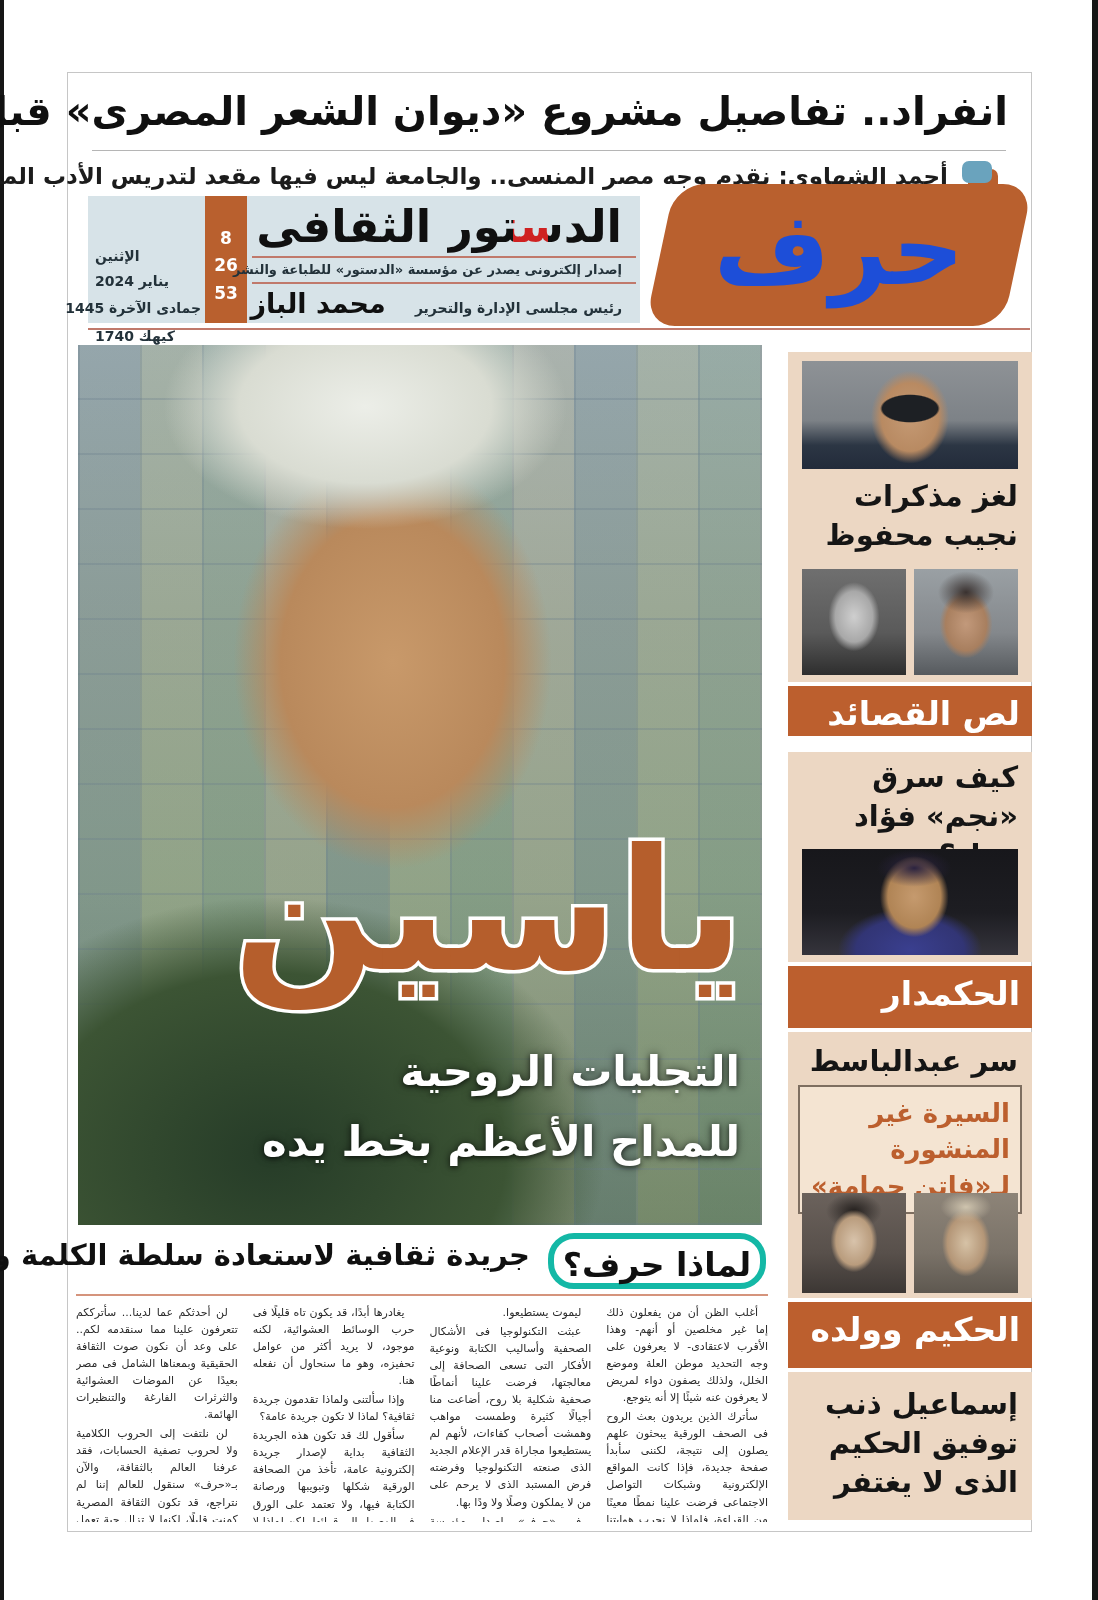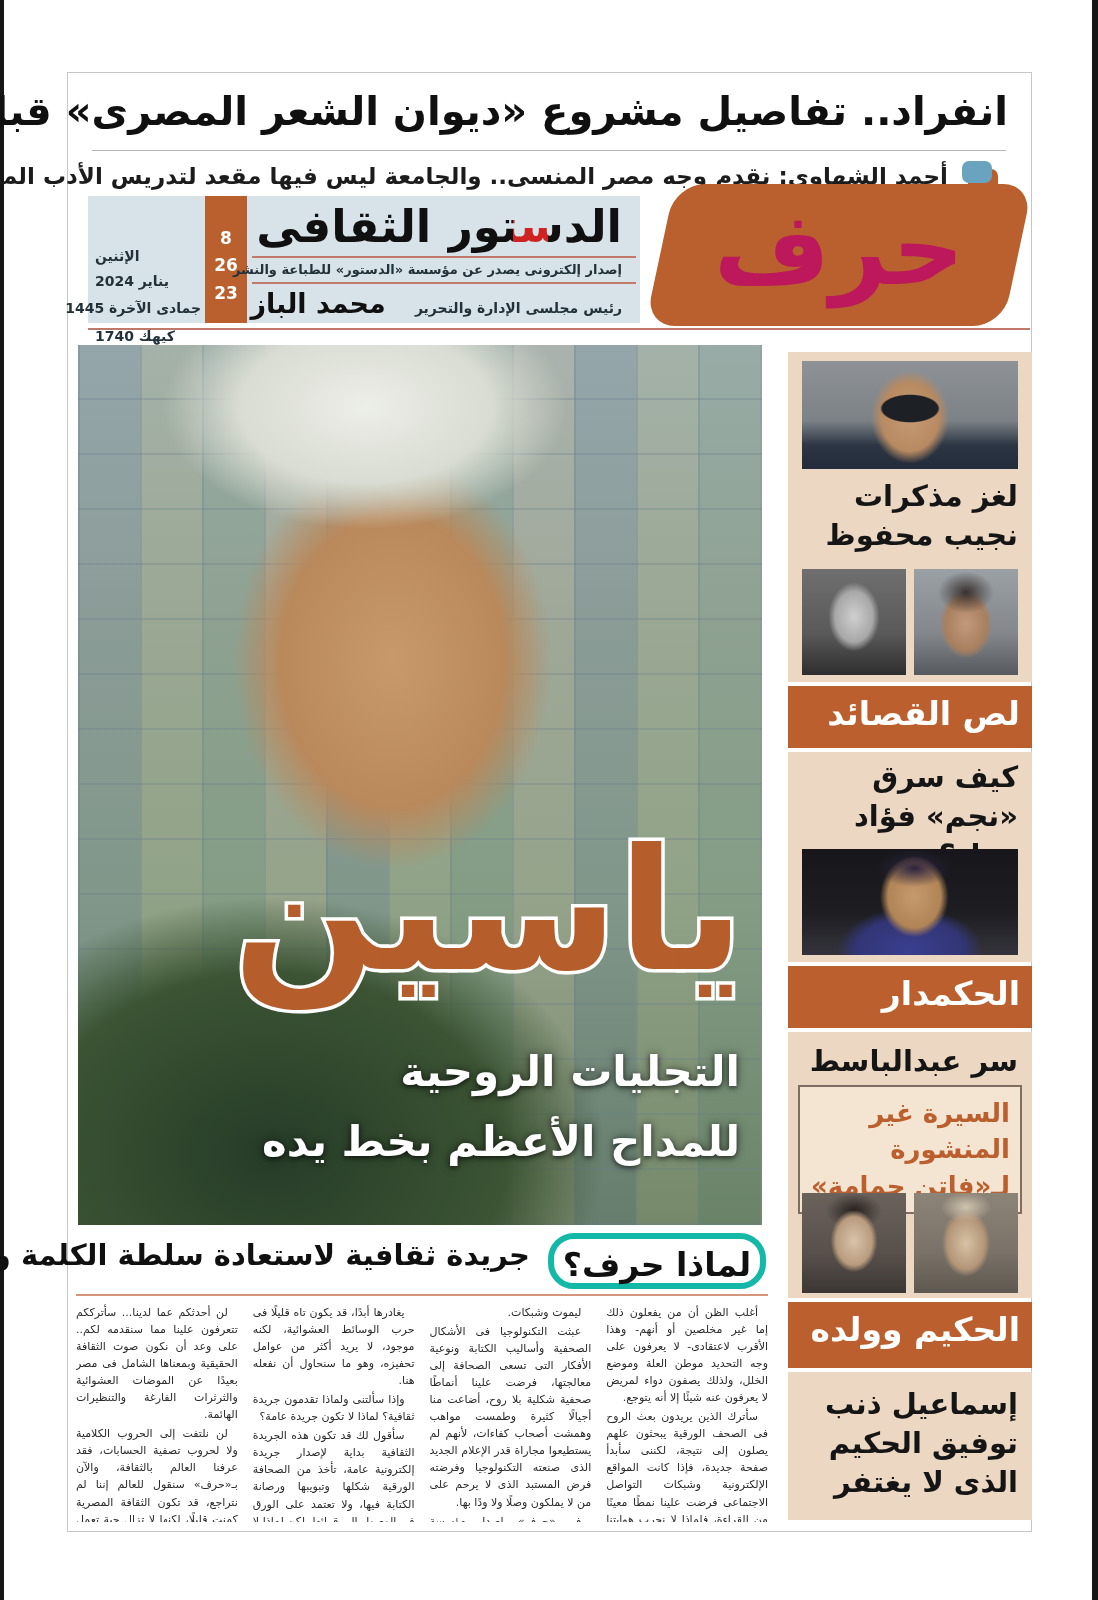--- a/index.html
+++ b/index.html
@@ -30,21 +30,21 @@
   #brand-main{background:linear-gradient(90deg,#101010 0 38%,#cf2222 38% 58%,#101010 58% 100%);
     -webkit-background-clip:text;background-clip:text;color:transparent;}
   .m-rule{position:absolute;right:0;left:0;height:2px;background:#c0796b;}
   #tagline{position:absolute;right:14px;top:64px;font-size:13px;font-weight:600;color:#23323a;white-space:nowrap;}
   #chief{position:absolute;right:14px;top:90px;white-space:nowrap;}
   #chief-label{font-size:14px;font-weight:600;color:#23323a;}
   #chief-name{font-size:27px;font-weight:bold;color:#101010;margin-right:24px;}
   #logo-wrap{position:absolute;left:648px;top:184px;width:382px;height:142px;}
   #logo-shape{position:absolute;left:12px;top:0;width:358px;height:142px;background:#b9602e;
     border-radius:30px;transform:skewX(-12deg);}
-  #logo-text{position:absolute;left:0;top:-4px;width:382px;height:142px;color:#be185d;
+  #logo-text{position:absolute;left:0;top:-4px;width:382px;height:142px;color:#1d4ed8;
     font-size:100px;font-weight:bold;text-align:center;line-height:140px;}
   #mast-rule{position:absolute;left:88px;width:942px;top:328px;height:2px;background:#c0796b;}
 
   
   #cover{position:absolute;left:78px;top:345px;width:684px;height:880px;overflow:hidden;
     background:
       radial-gradient(ellipse 280px 170px at 42% 7%, #eceee8 0%, #d9dcd2 45%, rgba(217,220,210,0) 72%),
       radial-gradient(ellipse 215px 280px at 46% 36%, #c8996a 0%, #b9895c 52%, rgba(185,137,92,0) 74%),
       radial-gradient(ellipse 430px 330px at 28% 92%, #263c28 0%, #3c5434 55%, rgba(60,84,52,0) 78%),
       repeating-linear-gradient(90deg, rgba(105,125,140,0.30) 0 2px, rgba(0,0,0,0) 2px 62px),
@@ -126,21 +126,21 @@
     <span id="sub-text">أحمد الشهاوى: نقدم وجه مصر المنسى.. والجامعة ليس فيها مقعد لتدريس الأدب المصرى</span>
   </div>
 
   <div id="mast-blue"></div>
   <div id="num-strip"></div>
   <div class="date-lbl" style="top:204px;">الإثنين</div>
   <div class="num" style="top:228px;">8</div>
   <div class="date-lbl" style="top:229px;">يناير 2024</div>
   <div class="num" style="top:255px;">26</div>
   <div class="date-lbl" style="top:256px;">جمادى الآخرة 1445</div>
-  <div class="num" style="top:283px;">23</div>
+  <div class="num" style="top:283px;">53</div>
   <div class="date-lbl" style="top:284px;">كيهك 1740</div>
 
   <div id="mast-center">
     <div id="brand-line">
       <span id="brand-main">الدستور</span><span id="brand-suffix"> الثقافى</span>
     </div>
     <div class="m-rule" style="top:58px;"></div>
     <div id="tagline">إصدار إلكترونى يصدر عن مؤسسة «الدستور» للطباعة والنشر</div>
     <div class="m-rule" style="top:84px;"></div>
     <div id="chief">
@@ -165,21 +165,21 @@
   <div id="why-line">جريدة ثقافية لاستعادة سلطة الكلمة وسطوتها</div>
   <div id="art-rule-top"></div>
 
   <div id="article">
     <div class="col">
       <p>أغلب الظن أن من يفعلون ذلك إما غير مخلصين أو أنهم- وهذا الأقرب لاعتقادى- لا يعرفون على وجه التحديد موطن العلة وموضع الخلل، ولذلك يصفون دواء لمريض لا يعرفون عنه شيئًا إلا أنه يتوجع.</p>
       <p>سأترك الذين يريدون بعث الروح فى الصحف الورقية يبحثون علهم يصلون إلى نتيجة، لكننى سأبدأ صفحة جديدة، فإذا كانت المواقع الإلكترونية وشبكات التواصل الاجتماعى فرضت علينا نمطًا معينًا من القراءة، فلماذا لا نجرب هوايتنا فى صناعة الصحف- شكلًا ومضمونًا- ونستخدم هذا الوسيط الإلكترونى الهائج هيجان الثور فى حلبة مصارعة لتمرير ما نريده من كتابات وأفكار.</p>
 
     </div>
     <div class="col">
-      <p>ليموت وشبكات.</p>
+      <p>ليموت يستطيعوا.</p>
       <p>عبثت التكنولوجيا فى الأشكال الصحفية وأساليب الكتابة ونوعية الأفكار التى تسعى الصحافة إلى معالجتها، فرضت علينا أنماطًا صحفية شكلية بلا روح، أضاعت منا أجيالًا كثيرة وطمست مواهب وهمشت أصحاب كفاءات، لأنهم لم يستطيعوا مجاراة قدر الإعلام الجديد الذى صنعته التكنولوجيا وفرضته فرض المستبد الذى لا يرحم على من لا يملكون وصلًا ولا ودًا بها.</p>
       <p>فى «حرف»، إصدار مؤسسة «الدستور» الثقافى تضع بين أيديكم «جريدة ثقافية»، تحمل من سمات الصحف الورقية كل شىء، إلا شيئًا واحدًا وهو طباعتها على الورق، الذى بدا هو الآخر رحلة جنون فى أسعاره وتوفره والإقبال عليه.</p>
 
     </div>
     <div class="col">
       <p>يغادرها أبدًا، قد يكون تاه قليلًا فى حرب الوسائط العشوائية، لكنه موجود، لا يريد أكثر من عوامل تحفيزه، وهو ما سنحاول أن نفعله هنا.</p>
       <p>وإذا سألتنى ولماذا تقدمون جريدة ثقافية؟ لماذا لا تكون جريدة عامة؟</p>
       <p>سأقول لك قد تكون هذه الجريدة الثقافية بداية لإصدار جريدة إلكترونية عامة، تأخذ من الصحافة الورقية شكلها وتبويبها ورصانة الكتابة فيها، ولا تعتمد على الورق فى الوصول إلى قرائها، لكن لماذا لا نجرب أولًا فى مجال من يسعى خلفه متخصص، رغم أننا نعدكم أن نقدم محتوى ثقافيًا يستمتع به القارئ العام، ولا يتوقف عند حدود القارئ المتخصص المثقف، فعقيدتى منذ بدأت حياتى فى الصحافة أن ما أقدمه لا بد أن يكون بالجميع وللجميع.</p>
 
     </div>
@@ -190,21 +190,21 @@
     </div>
   </div>
 
   <div id="sidebar">
     <div class="panel" style="top:7px;height:330px;"></div>
     <div class="ph ph-mahfouz" style="position:absolute;left:14px;top:16px;width:216px;height:108px;"></div>
     <div class="sb-head" style="top:132px;">لغز مذكرات نجيب محفوظ</div>
     <div class="ph ph-gray-a" style="position:absolute;left:14px;top:224px;width:104px;height:106px;"></div>
     <div class="ph ph-gray-b" style="position:absolute;left:126px;top:224px;width:104px;height:106px;"></div>
 
-    <div class="banner" style="top:341px;height:62px;">لص القصائد</div>
+    <div class="banner" style="top:341px;height:50px;">لص القصائد</div>
     <div class="panel" style="top:407px;height:210px;"></div>
     <div class="sb-head" style="top:413px;">كيف سرق «نجم» فؤاد حداد؟</div>
     <div class="ph ph-negm" style="position:absolute;left:14px;top:504px;width:216px;height:106px;"></div>
 
     <div class="banner" style="top:621px;height:62px;">الحكمدار</div>
     <div class="panel" style="top:687px;height:266px;"></div>
     <div class="sb-head" style="top:697px;">سر عبدالباسط حمودة</div>
     <div class="boxed" style="top:740px;">السيرة غير المنشورة لـ«فاتن حمامة»</div>
     <div class="ph ph-sepia-a" style="position:absolute;left:14px;top:848px;width:104px;height:100px;"></div>
     <div class="ph ph-sepia-b" style="position:absolute;left:126px;top:848px;width:104px;height:100px;"></div>

